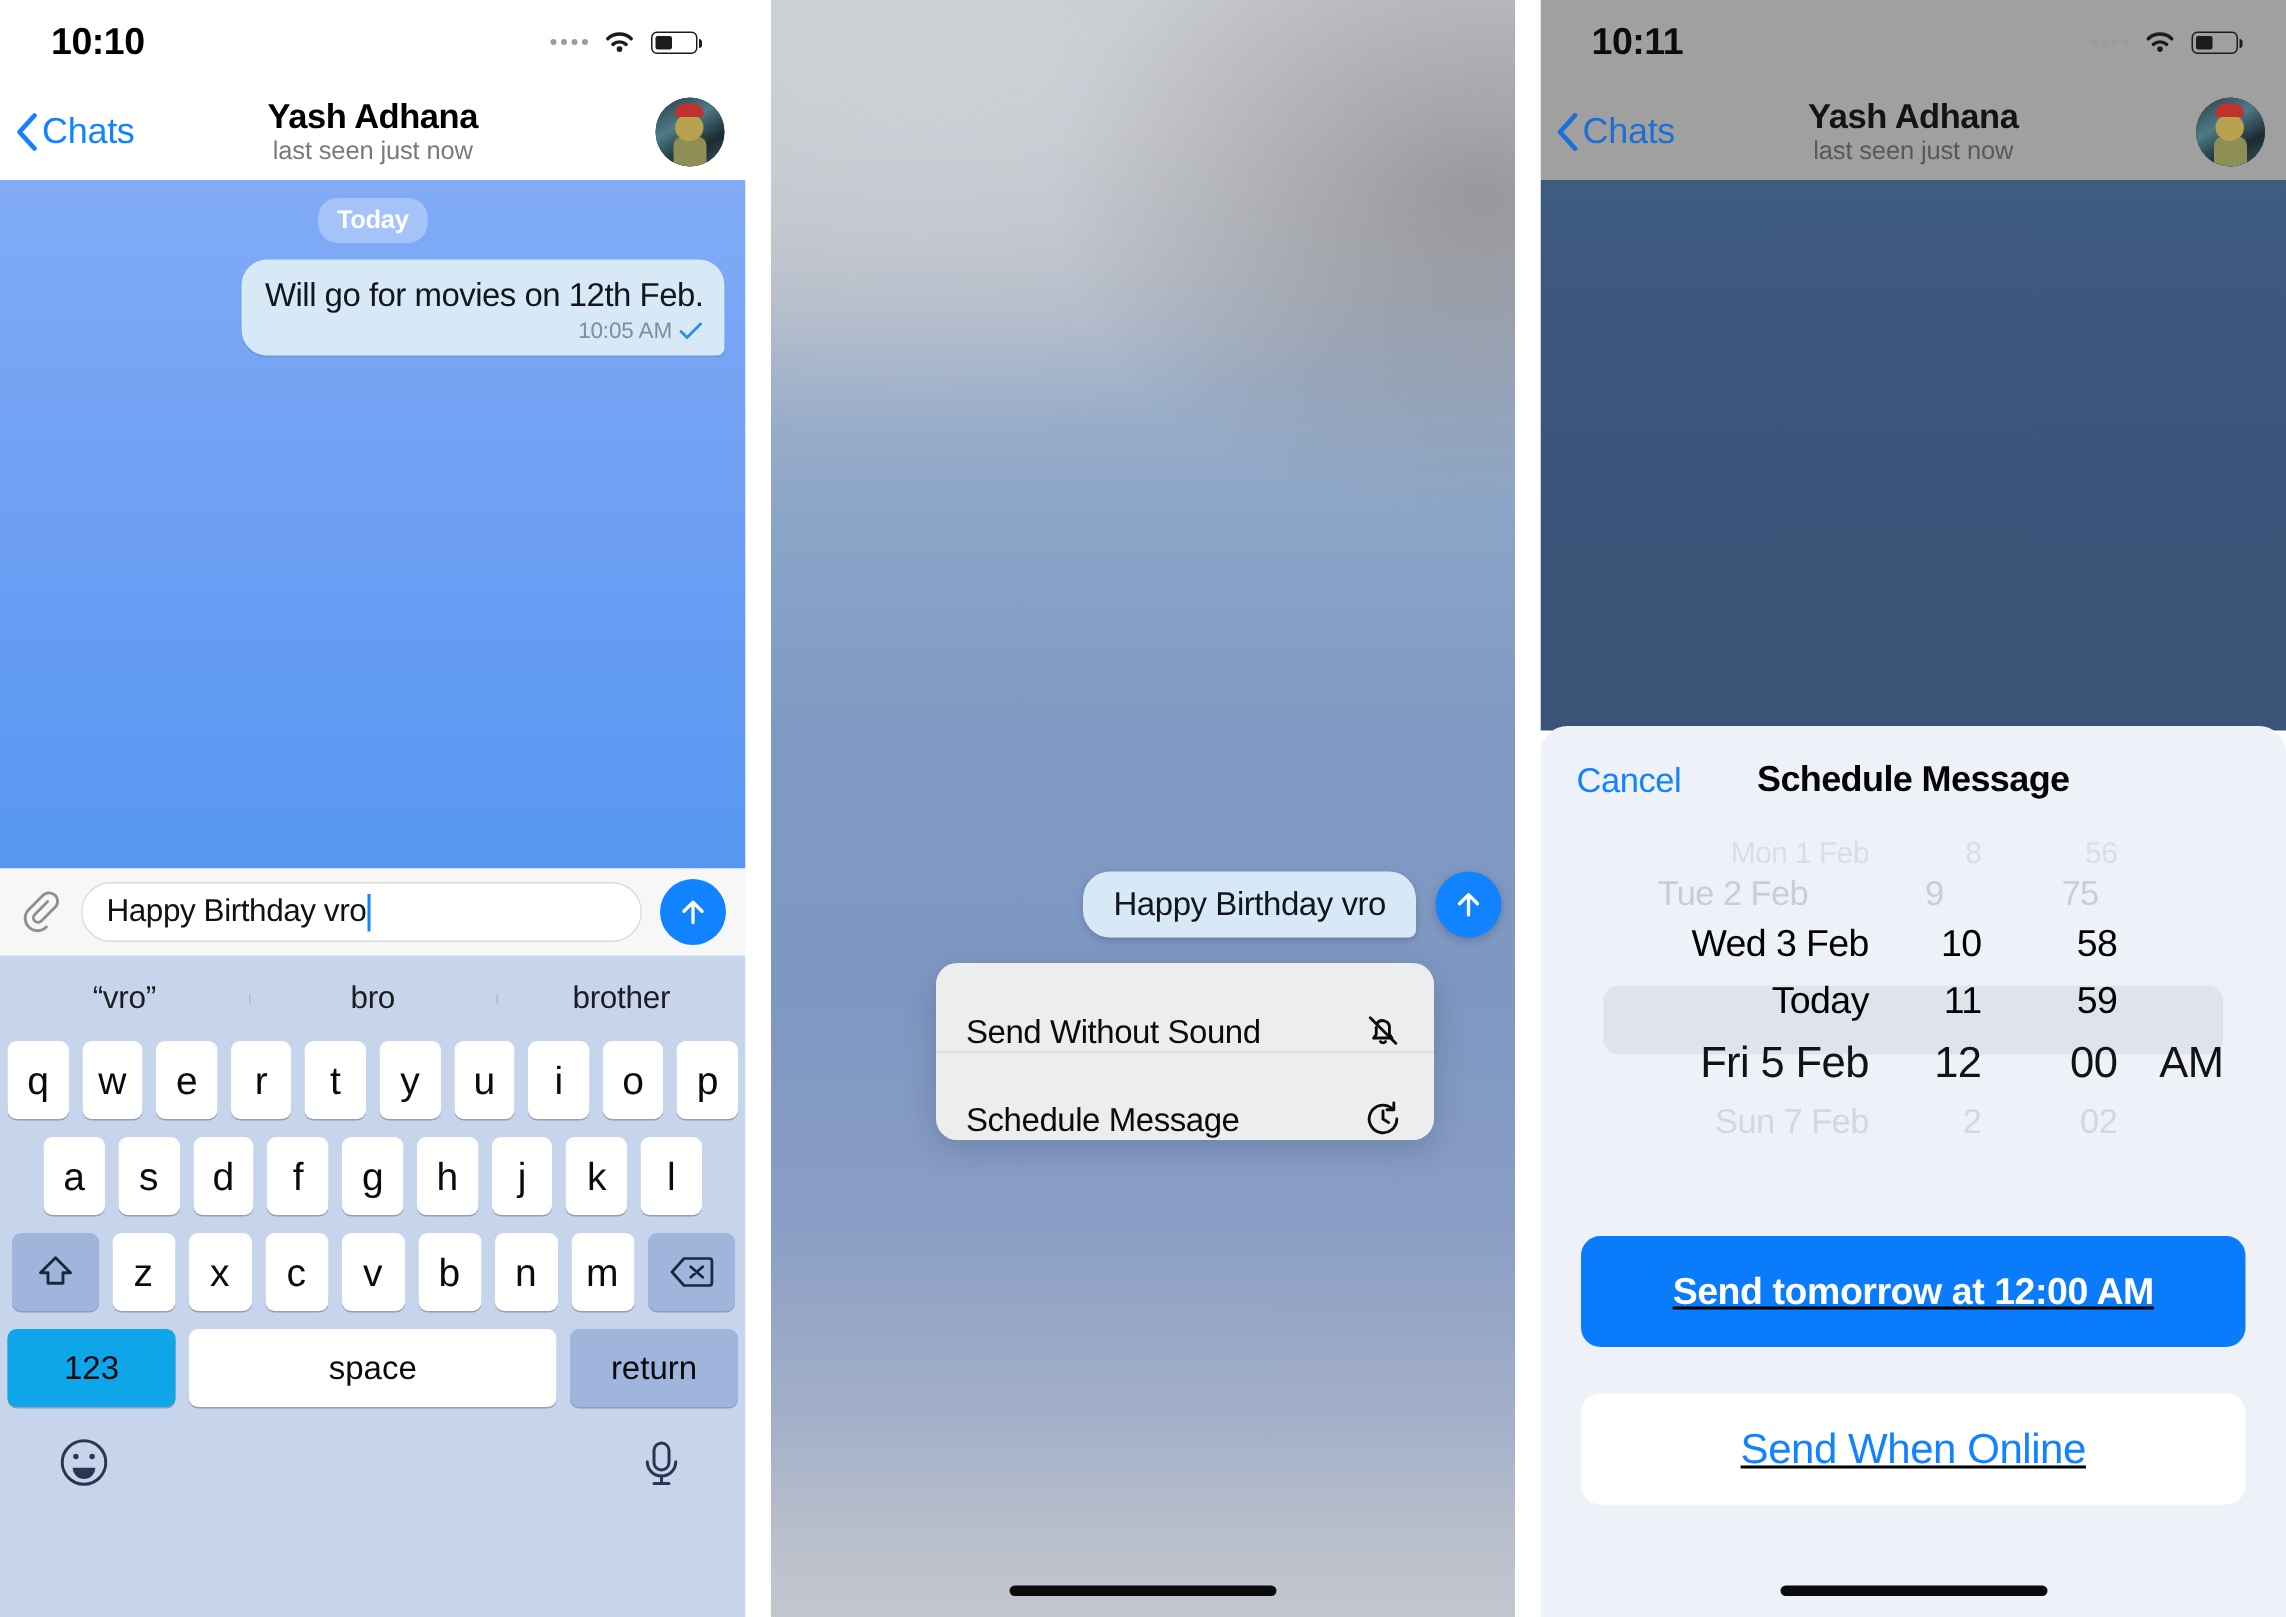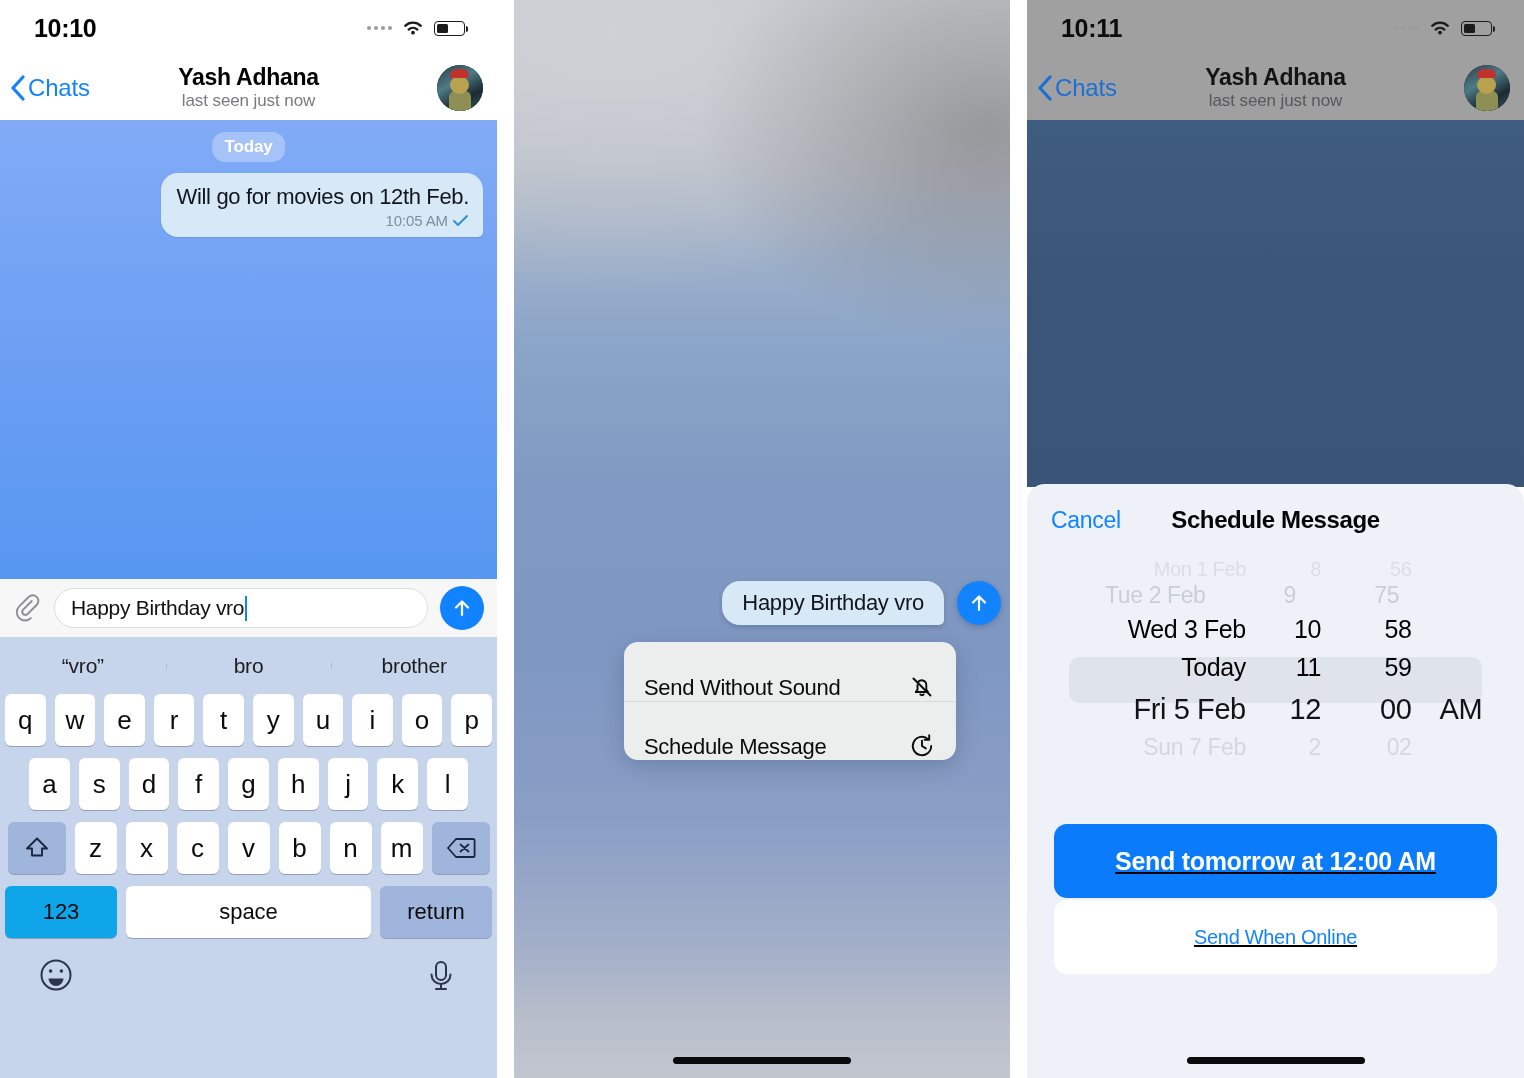--- a/index.html
+++ b/index.html
@@ -214,23 +214,23 @@
   .prow.r-sel .pc { font-weight:normal; }
   .prow.r-last { font-size:23px; color:#c7cdd6; opacity:.7; height:30px; }
 
   .sheet-actions { padding: 26px 27px 0 27px; text-decoration: underline; }
   .btn-primary {
     height:74px; background:#0a7cfb; border-radius:13px;
     display:flex; align-items:center; justify-content:center;
     font-size:25px; font-weight:bold; color:#fff; letter-spacing:-0.3px;
   }
   .btn-secondary {
-    margin-top:2px; height:74px; background:#fff; border-radius:13px;
+    margin-top:31px; height:74px; background:#fff; border-radius:13px;
     display:flex; align-items:center; justify-content:center;
-    font-size:20px; color:#1283ff; letter-spacing:-0.3px;
+    font-size:28px; color:#1283ff; letter-spacing:-0.3px;
   }
 </style>
 </head>
 <body>
 
 <div class="stage">
 
   <div class="panel panel-1">
 
     <div class="statusbar">

